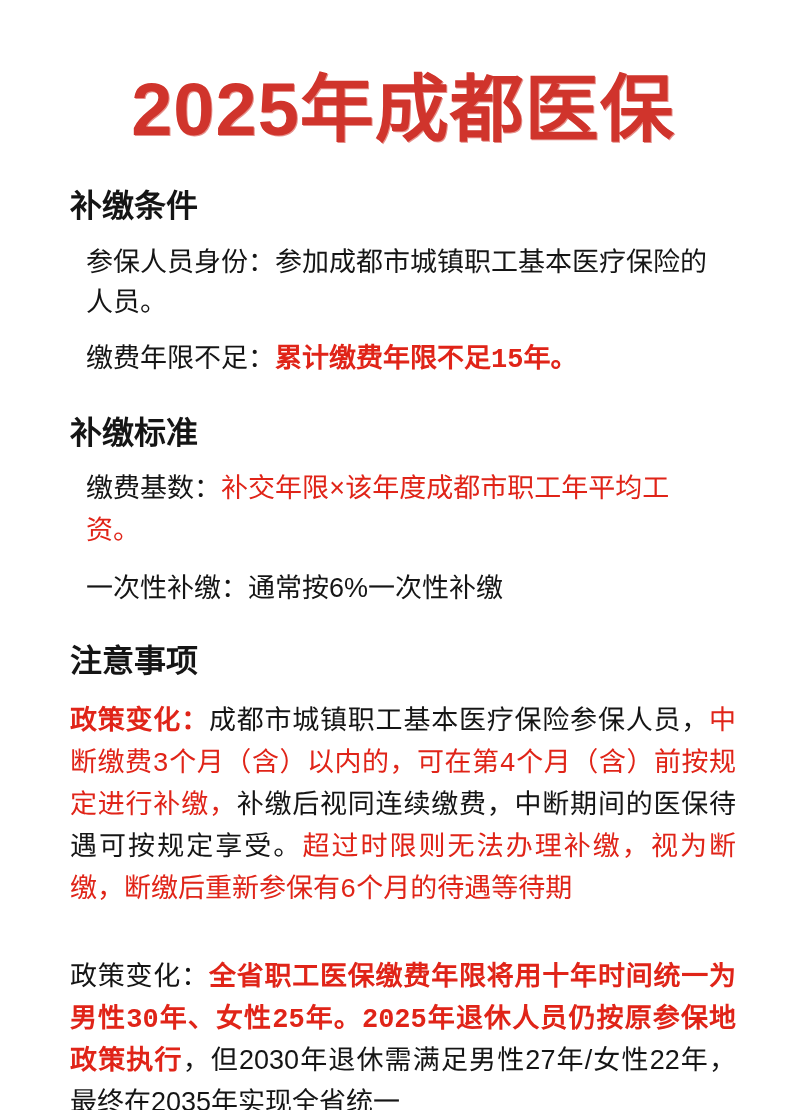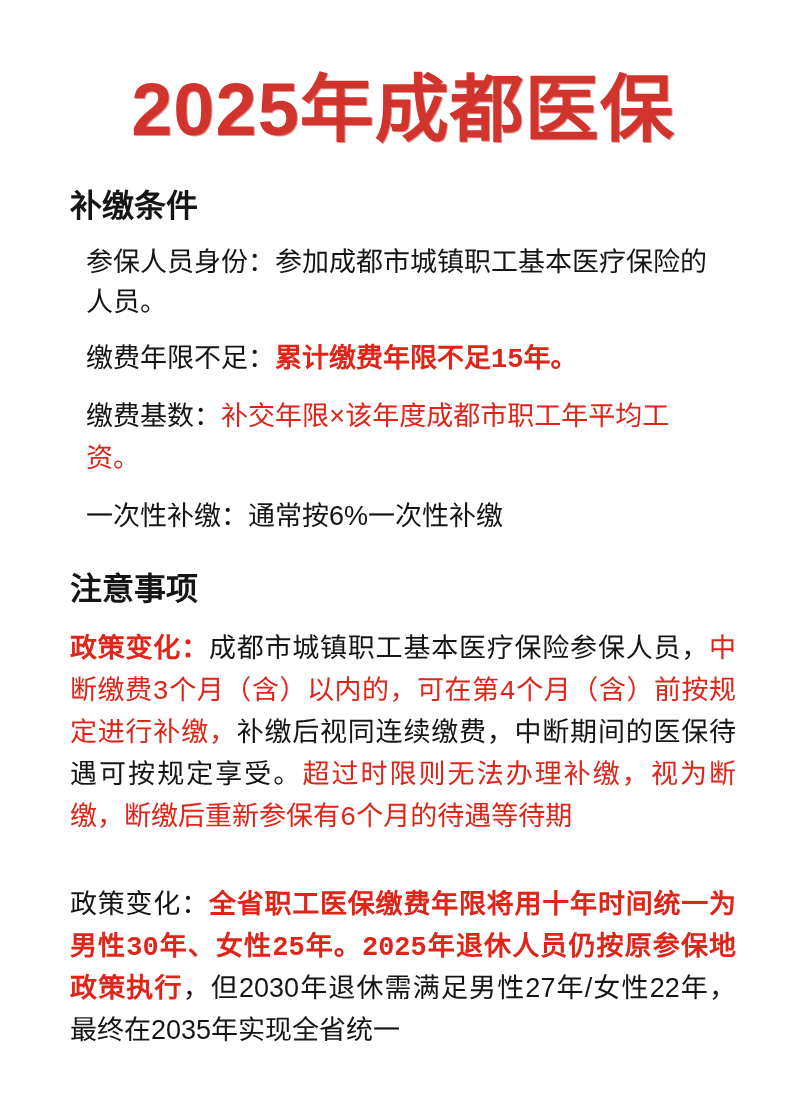--- a/index.html
+++ b/index.html
@@ -71,20 +71,21 @@
     <h2 class="section-heading">补缴条件</h2>
     <p class="row">
       <span>参保人员身份：</span><span>参加成都市城镇职工基本医疗保险的人员。</span>
     </p>
     <p class="row">
       <span>缴费年限不足：</span><span class="red bold">累计缴费年限不足15年。</span>
     </p>
   </section>
 
   <section>
+    <h2 class="section-heading">补缴标准</h2>
     <p class="row">
       <span>缴费基数：</span><span class="red">补交年限×该年度成都市职工年平均工资。</span>
     </p>
     <p class="row">
       <span>一次性补缴：</span><span>通常按6%一次性补缴</span>
     </p>
   </section>
 
   <section class="notes-block">
     <h2 class="section-heading">注意事项</h2>

